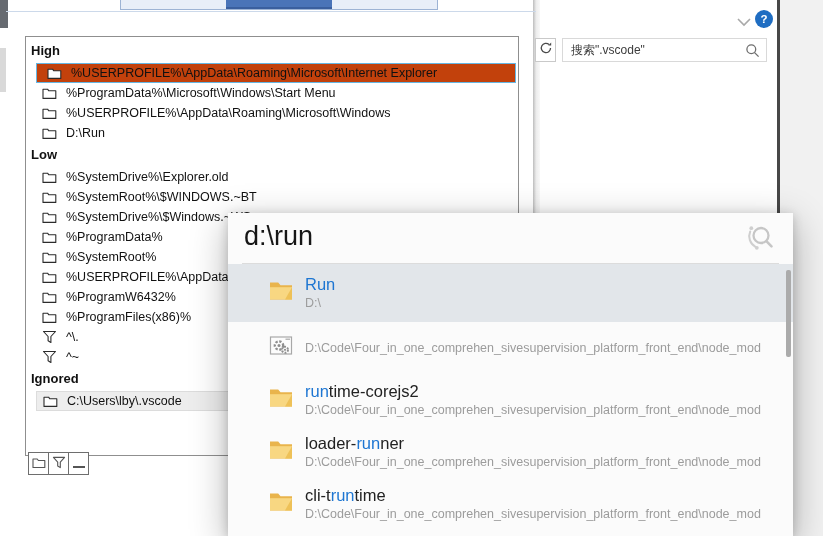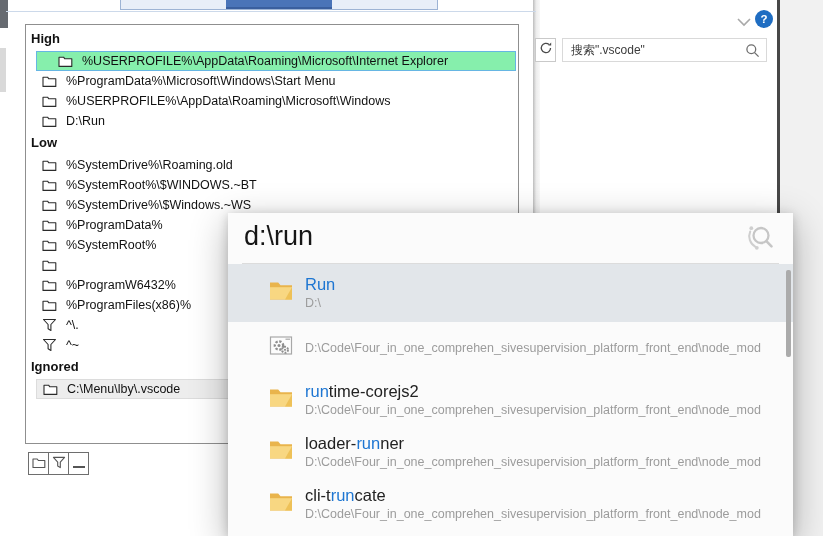--- a/index.html
+++ b/index.html
@@ -11,25 +11,25 @@
   .frag-light { position:absolute; left:0; top:48px; width:6px; height:44px; background:#d9d9d9; }
   .right-strip{ position:absolute; left:777px; top:0; width:46px; height:536px; background:#f1f1f1; border-left:3px solid #474747; z-index:1; }
 
   
   .tabstrip { position:absolute; left:120px; top:0; width:318px; height:10px; background:#e8eef8; border:1px solid #9db3d4; border-top:none; display:flex; }
   .tabseg   { flex:1; }
   .tabseg.active { background:#4a74b8; border-bottom:2px solid #3a5f9e; }
   .hline    { position:absolute; left:6px; top:11px; width:530px; height:1px; background:#ccd9ea; }
 
   
-  .listbox { position:absolute; left:25px; top:24px; width:494px; height:420px; background:#fff; border:1px solid #8f8f8f; padding-top:2px; overflow:hidden; font-size:12.5px; color:#111; }
+  .listbox { position:absolute; left:25px; top:36px; width:494px; height:420px; background:#fff; border:1px solid #8f8f8f; padding-top:2px; overflow:hidden; font-size:12.5px; color:#111; }
   .sechead { height:24px; line-height:24px; font-weight:bold; font-size:13px; padding-left:5px; }
   .drow { height:20px; display:flex; align-items:center; padding-left:16px; margin-right:2px; }
   .drow .dicon { width:15px; height:14px; flex:0 0 15px; margin-right:9px; display:flex; align-items:center; }
-  .drow.sel      { background:#86efac; border:1px solid #66b6e3; margin-left:10px; padding-left:21px; }
+  .drow.sel      { background:#c2410c; border:1px solid #66b6e3; margin-left:10px; padding-left:10px; }
   .drow.sel-gray { background:#ededed; border:1px solid #dcdcdc; margin-left:10px; padding-left:6px; }
 
   
   .fbtns { position:absolute; left:28px; top:452px; display:flex; }
   .fbtn  { width:21px; height:23px; background:#fff; border:1px solid #6e6e6e; display:flex; align-items:center; justify-content:center; margin-right:-1px; }
 
   
   .win-edge { position:absolute; left:533px; top:0; width:7px; height:536px; background:linear-gradient(to right,#bdbdbd,#ececec 45%,#f8f8f8); }
   .chevron  { position:absolute; left:737px; top:13px; width:14px; height:10px; }
   .helpbtn  { position:absolute; left:755px; top:10px; width:18px; height:18px; border-radius:50%; background:#1f6dc2; color:#fff; font-size:11.5px; font-weight:bold; text-align:center; line-height:18px; }
@@ -107,21 +107,21 @@
   </div>
 
   <div class="sechead">Low</div>
 
   <div class="drow">
     <span class="dicon">
         <svg width="15" height="13" viewBox="0 0 15 13">
           <path d="M1 2.2h4.6l1.2 1.6h7v7.6H1z" fill="#fff" stroke="#2b2b2b" stroke-width="1.1" stroke-linejoin="round"></path>
         </svg>
       </span>
-    <span>%SystemDrive%\Roaming.old</span>
+    <span>%SystemDrive%\Explorer.old</span>
   </div>
   <div class="drow">
     <span class="dicon">
         <svg width="15" height="13" viewBox="0 0 15 13">
           <path d="M1 2.2h4.6l1.2 1.6h7v7.6H1z" fill="#fff" stroke="#2b2b2b" stroke-width="1.1" stroke-linejoin="round"></path>
         </svg>
       </span>
     <span>%SystemRoot%\$WINDOWS.~BT</span>
   </div>
   <div class="drow">
@@ -147,20 +147,21 @@
         </svg>
       </span>
     <span>%SystemRoot%</span>
   </div>
   <div class="drow">
     <span class="dicon">
         <svg width="15" height="13" viewBox="0 0 15 13">
           <path d="M1 2.2h4.6l1.2 1.6h7v7.6H1z" fill="#fff" stroke="#2b2b2b" stroke-width="1.1" stroke-linejoin="round"></path>
         </svg>
       </span>
+    <span>%USERPROFILE%\AppData</span>
   </div>
   <div class="drow">
     <span class="dicon">
         <svg width="15" height="13" viewBox="0 0 15 13">
           <path d="M1 2.2h4.6l1.2 1.6h7v7.6H1z" fill="#fff" stroke="#2b2b2b" stroke-width="1.1" stroke-linejoin="round"></path>
         </svg>
       </span>
     <span>%ProgramW6432%</span>
   </div>
   <div class="drow">
@@ -189,21 +190,21 @@
   </div>
 
   <div class="sechead">Ignored</div>
 
   <div class="drow sel-gray">
     <span class="dicon">
         <svg width="15" height="13" viewBox="0 0 15 13">
           <path d="M1 2.2h4.6l1.2 1.6h7v7.6H1z" fill="#fff" stroke="#2b2b2b" stroke-width="1.1" stroke-linejoin="round"></path>
         </svg>
       </span>
-    <span>C:\Menu\lby\.vscode</span>
+    <span>C:\Users\lby\.vscode</span>
   </div>
 </div>
 
 <div class="fbtns">
   <div class="fbtn">
     <span><svg width="14" height="12" viewBox="0 0 15 13">
           <path d="M1 2.2h4.6l1.2 1.6h7v7.6H1z" fill="#fff" stroke="#555" stroke-width="1.2" stroke-linejoin="round"></path>
         </svg></span>
   </div>
   <div class="fbtn">
@@ -315,20 +316,20 @@
 
     <div class="prow">
       <span class="picon">
         <svg width="26" height="22" viewBox="0 0 26 22">
             <path d="M2 2.6h8.2l2.3 2.7H24v14.1H2z" fill="#e9b44c"></path>
             <path d="M2 7.2h22v12.2H2z" fill="#f8d782"></path>
             <path d="M24 7.2v12.2h-7z" fill="#eec158"></path>
           </svg>
       </span>
       <div class="ptxt">
-        <div class="pname"><span>cli-t</span><span class="match">run</span><span>cate</span></div>
+        <div class="pname"><span>cli-t</span><span class="match">run</span><span>time</span></div>
         <div class="ppath">D:\Code\Four_in_one_comprehen_sivesupervision_platform_front_end\node_mod</div>
       </div>
     </div>
 
   </div>
   <div class="pscroll"></div>
 </div>
 
 </body></html>

